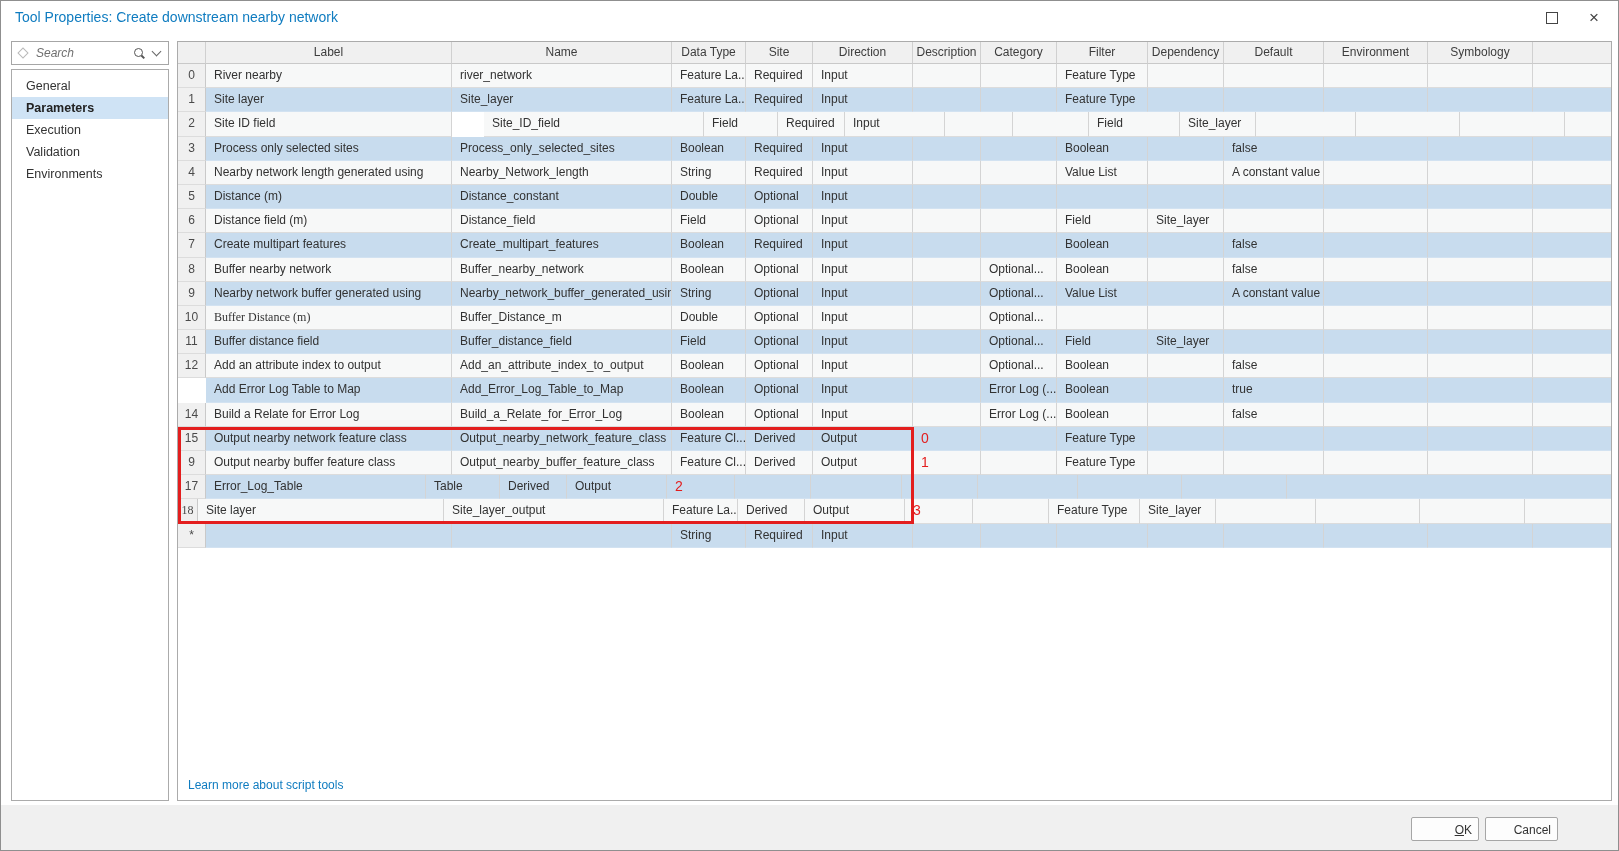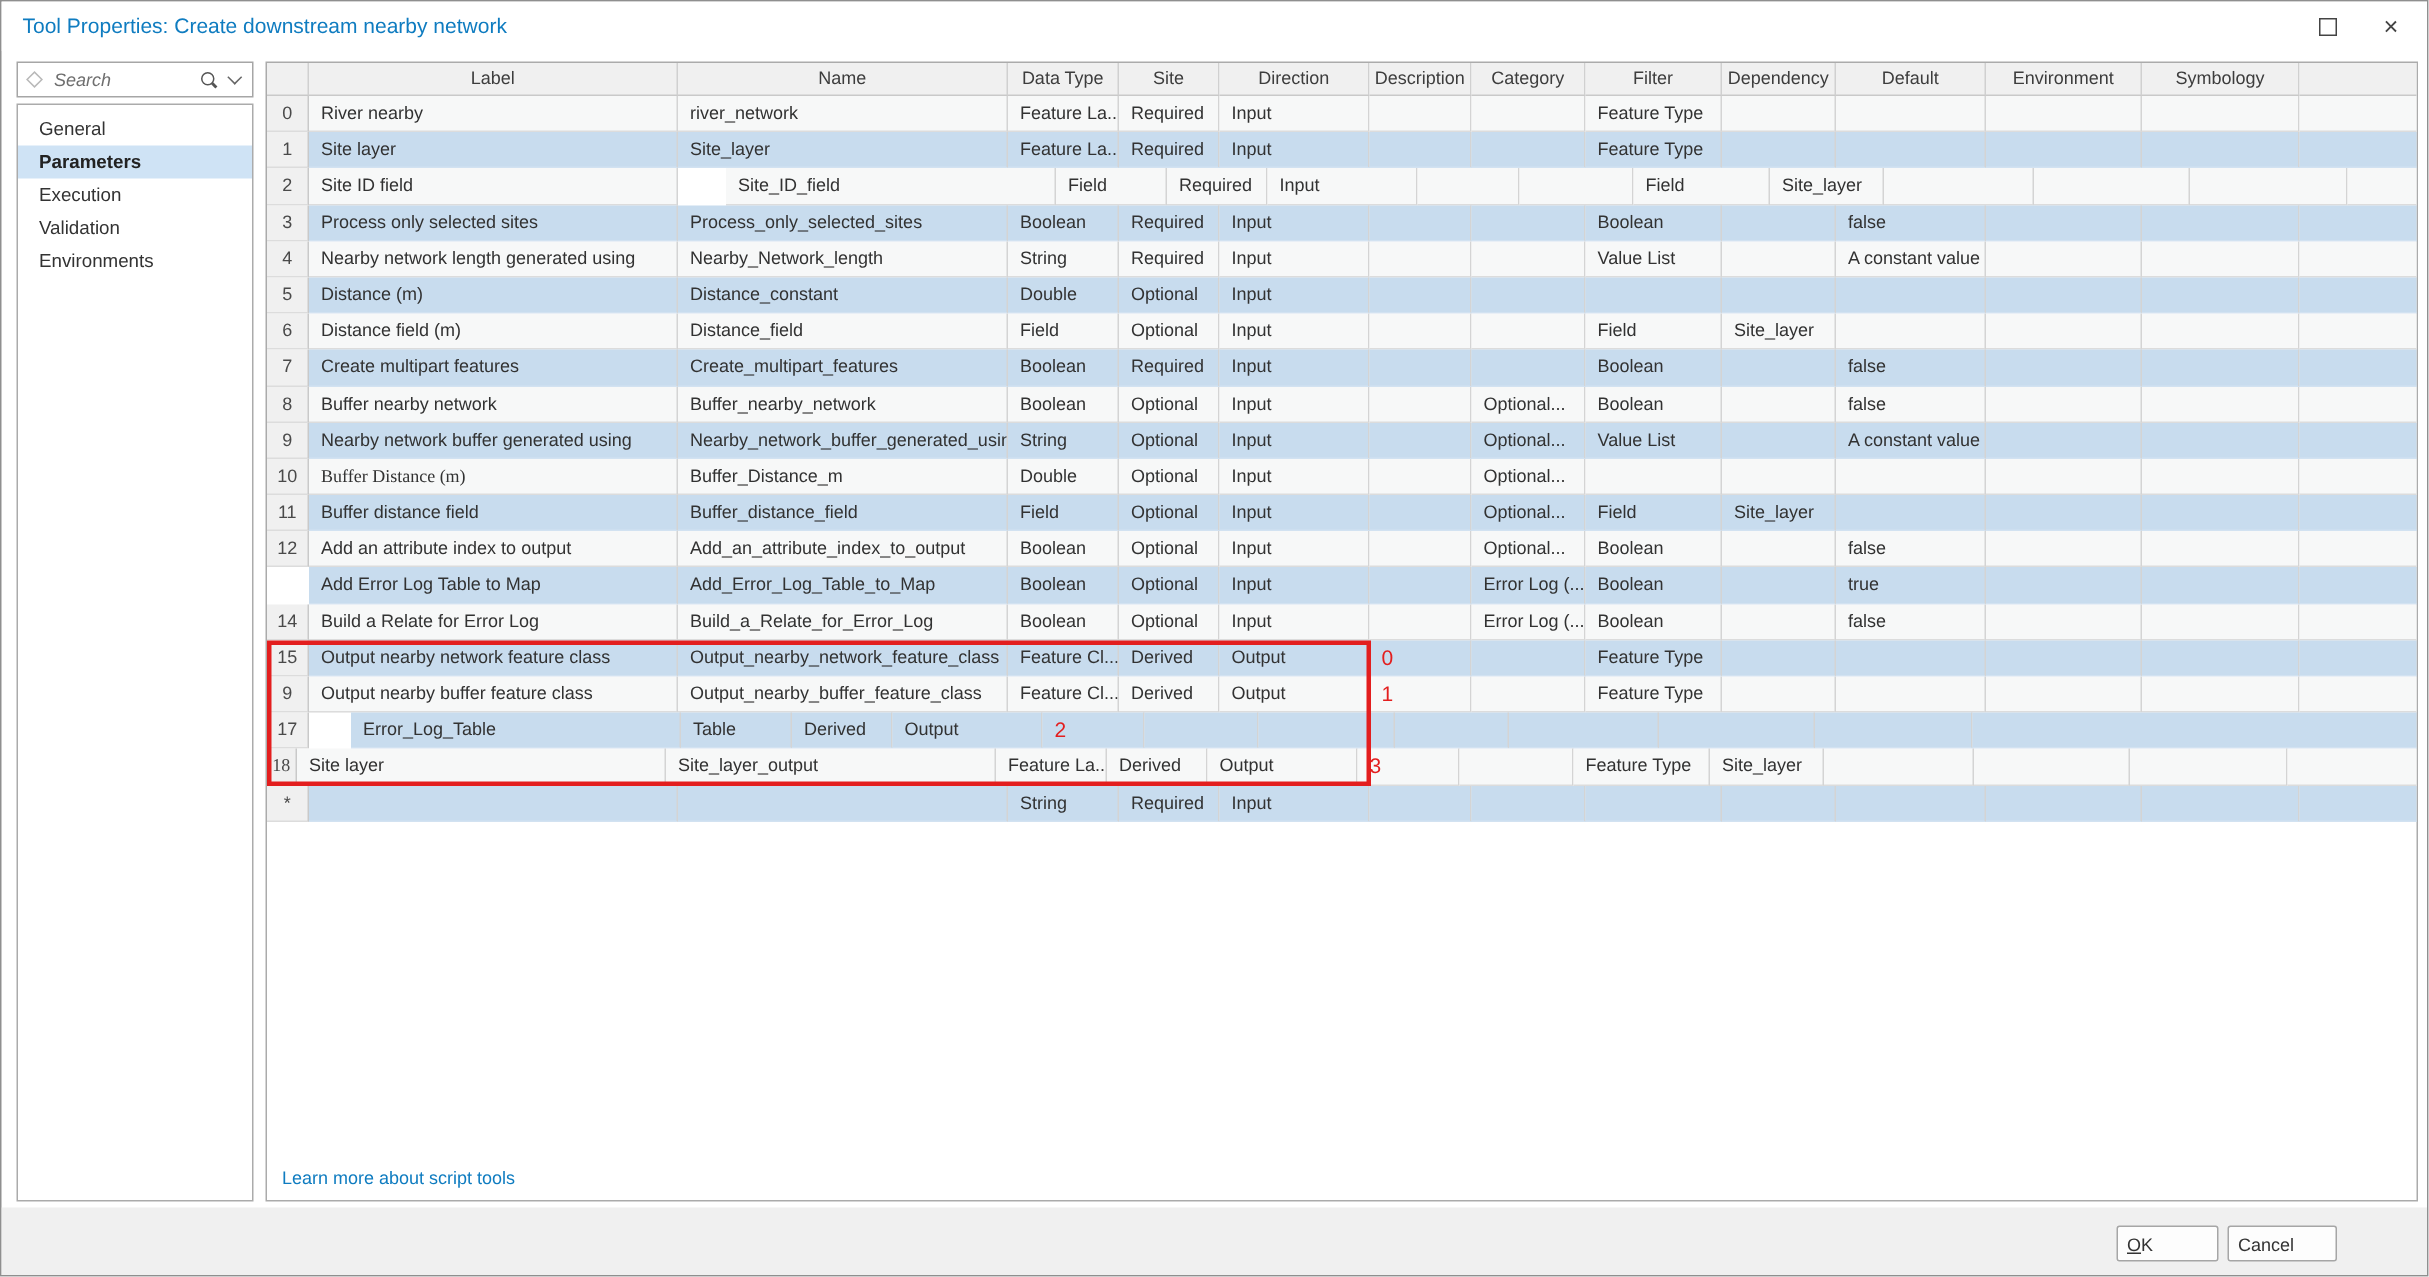--- a/index.html
+++ b/index.html
@@ -45,21 +45,21 @@
   .red-num{color:#e31e1e;font-size:14px;line-height:23px;}
 
   
   .annotation-rect{position:absolute;left:0px;top:385px;width:736px;height:97px;border:3px solid #e31e1e;box-sizing:border-box;pointer-events:none;z-index:5;}
 
   
   .learn-link{position:absolute;left:10px;bottom:8px;font-size:12px;color:#0f7cc0;text-decoration:none;cursor:pointer;white-space:nowrap;}
 
   
   .footer{position:absolute;left:0;right:0;bottom:0;height:45px;background:#f0f0f0;}
-  .btn{position:absolute;top:12px;height:24px;background:#fdfdfd;border:1px solid #a6a6a6;border-radius:2px;font-size:12px;color:#333;font-family:"Liberation Sans",sans-serif;text-align:left;line-height:22px;box-sizing:border-box;cursor:default;}
+  .btn{position:absolute;top:12px;height:24px;background:#fdfdfd;border:1px solid #a6a6a6;border-radius:2px;font-size:12px;color:#333;font-family:"Liberation Sans",sans-serif;text-align:right;line-height:22px;box-sizing:border-box;cursor:default;}
   .btn-ok{right:139px;width:68px;}
   .btn-cancel{right:60px;width:73px;}
   .mn{text-decoration:underline;}
 </style>
 </head>
 <body>
 
 <div class="window">
 
   <div class="titlebar">
@@ -372,21 +372,21 @@
           <div class="cell" style="width: 76px;"></div>
           <div class="cell" style="width: 91px;">Feature Type</div>
           <div class="cell" style="width: 76px;"></div>
           <div class="cell" style="width: 100px;"></div>
           <div class="cell" style="width: 104px;"></div>
           <div class="cell" style="width: 105px;"></div>
           <div class="cell fill"></div>
         </div>
         <div class="grid-row blue">
           <div class="cell handle" style="width: 28px;">17</div>
-          <div class="cell" style="width: 220px; margin-left: 28px;">Error_Log_Table</div>
+          <div class="cell" style="width: 220px;">Error_Log_Table</div>
           <div class="cell" style="width: 74px;">Table</div>
           <div class="cell" style="width: 67px;">Derived</div>
           <div class="cell" style="width: 100px;">Output</div>
           <div class="cell" style="width: 68px;"><span class="red-num">2</span></div>
           <div class="cell" style="width: 76px;"></div>
           <div class="cell" style="width: 91px;"></div>
           <div class="cell" style="width: 76px;"></div>
           <div class="cell" style="width: 100px;"></div>
           <div class="cell" style="width: 104px;"></div>
           <div class="cell" style="width: 105px;"></div>

